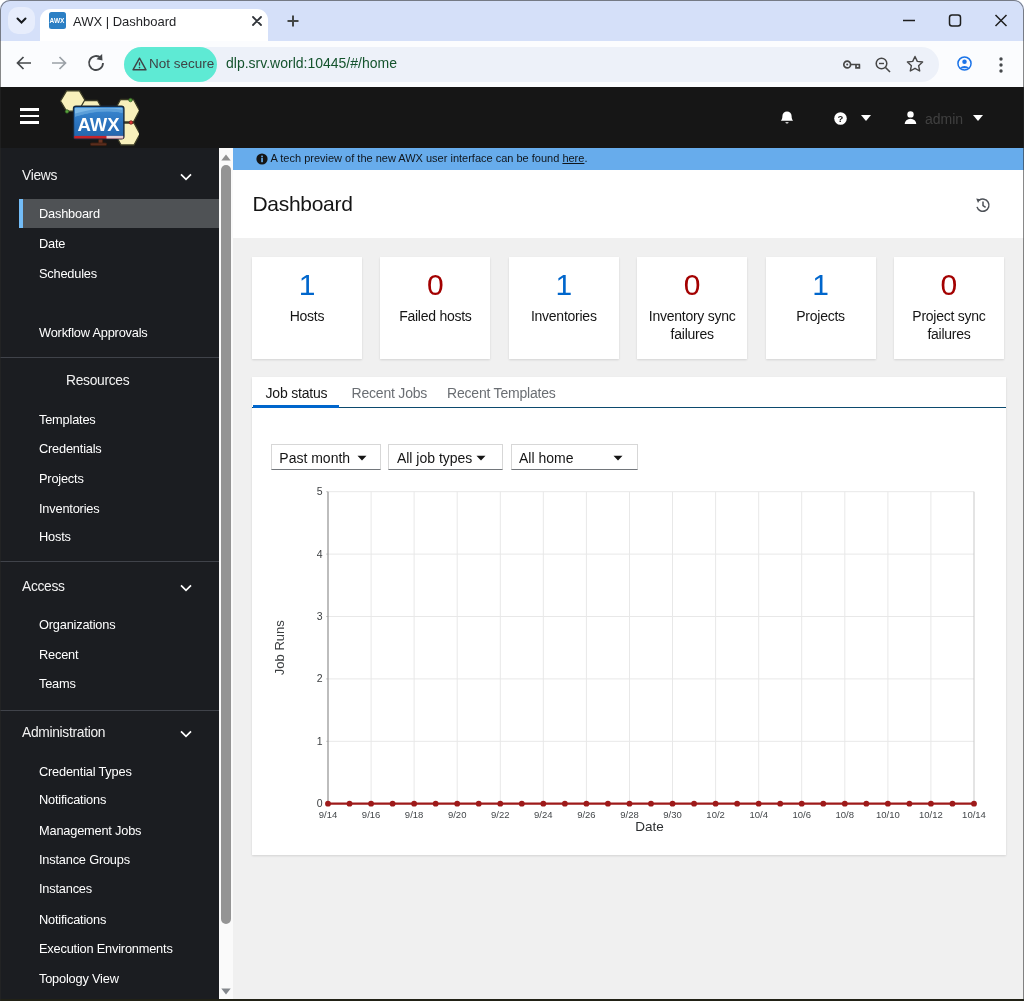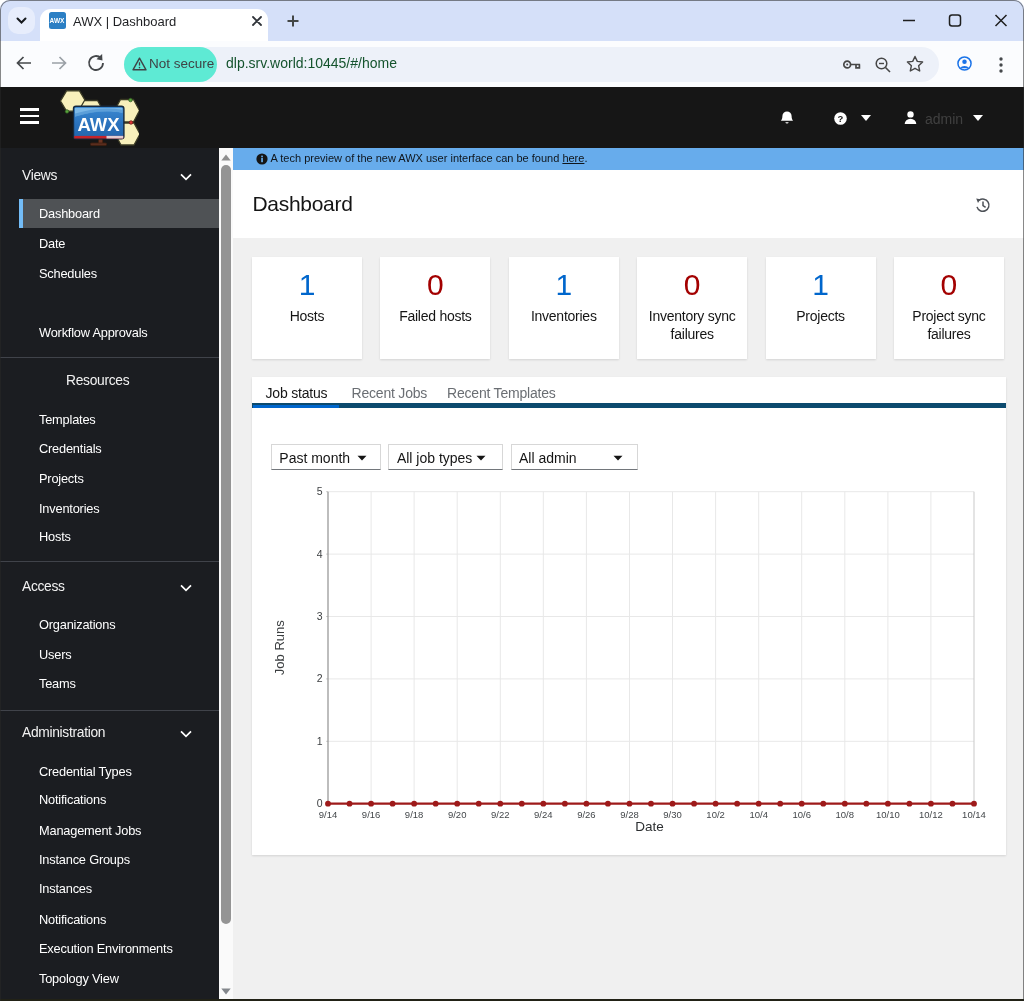--- a/index.html
+++ b/index.html
@@ -39,21 +39,21 @@
 #banner { position:absolute; left:0; top:0; width:791.5px; height:21.5px; background:#67acec; color:#10161c; font-size:11px; line-height:21.5px; }
 #pghead { position:absolute; left:0; top:21.5px; width:791.5px; height:68.5px; background:#fff; }
 #pghead h1 { position:absolute; left:20px; top:22px; font-size:21px; font-weight:normal; letter-spacing:-0.3px; color:#151515; }
 #cards { position:absolute; left:19.5px; top:109px; width:760px; display:flex; gap:18.4px; }
 .card { width:110px; height:102px; background:#fff; box-shadow:0 1px 2px rgba(3,3,3,.12); text-align:center; }
 .card .num { font-size:30px; margin-top:12.5px; line-height:30px; }
 .card .num.b { color:#0066cc; }
 .card .num.r { color:#a30000; }
 .card .lbl { font-size:14px; letter-spacing:-0.25px; color:#151515; margin-top:7px; line-height:18.5px; }
 #panel { position:absolute; left:19px; top:229px; width:754px; height:478px; background:#fff; box-shadow:0 1px 2px rgba(3,3,3,.12); }
-#tabs { position:absolute; left:0; top:0; width:754px; height:31px; border-bottom:5px solid #0c4a6e; }
+#tabs { position:absolute; left:0; top:0; width:754px; height:31px; border-bottom:1px solid #0c4a6e; }
 .ptab { position:absolute; top:0; height:28px; font-size:14px; letter-spacing:-0.2px; color:#6a6e73; padding-top:8px; }
 .ptab.on { color:#151515; }
 #tabline { position:absolute; left:1.5px; top:27.5px; width:85.5px; height:3px; background:#0066cc; }
 .sel-box { position:absolute; height:26.5px; background:#fff; border:1px solid #d7d7d7; border-bottom-color:#72767b; font-size:14px; color:#151515; }
 .sel-box .cap { position:absolute; right:10px; top:10px; }
 
 #chart { position:absolute; left:0; top:100px; width:754px; height:378px; }
 </style>
 </head>
 <body>
@@ -196,21 +196,21 @@
   <a class="navitem sel" style="top:50.5px;">Dashboard</a>
   <a class="navitem" style="top:80.5px;">Date</a>
   <a class="navitem" style="top:110.5px;">Schedules</a>
   <a class="navitem" style="top:169.5px;">Workflow Approvals</a>
   <a class="navitem" style="top:256.5px;">Templates</a>
   <a class="navitem" style="top:285.5px;">Credentials</a>
   <a class="navitem" style="top:315.5px;">Projects</a>
   <a class="navitem" style="top:345.5px;">Inventories</a>
   <a class="navitem" style="top:374px;">Hosts</a>
   <a class="navitem" style="top:461.5px;">Organizations</a>
-  <a class="navitem" style="top:491.5px;">Users</a>
+  <a class="navitem" style="top:491.5px;">Recent</a>
   <a class="navitem" style="top:520.5px;">Teams</a>
   <a class="navitem" style="top:608.5px;">Credential Types</a>
   <a class="navitem" style="top:636.5px;">Notifications</a>
   <a class="navitem" style="top:667.5px;">Management Jobs</a>
   <a class="navitem" style="top:696.5px;">Instance Groups</a>
   <a class="navitem" style="top:725.5px;">Instances</a>
   <a class="navitem" style="top:756.5px;">Notifications</a>
   <a class="navitem" style="top:785.5px;">Execution Environments</a>
   <a class="navitem" style="top:815.5px;">Topology View</a>
   <div class="navdiv" style="top:209px;"></div>
@@ -282,21 +282,21 @@
           <path d="M0.5 0.8 L5 5.6 L9.5 0.8" fill="#151515"></path>
         </svg>
       </div>
     <div class="sel-box" style="left:136.9px;top:66.5px;width:114.6px;">
         <span style="position:absolute;left:7.5px;top:5px;">All job types</span>
         <svg class="cap" style="right:16px;" width="10" height="7" viewBox="0 0 10 7">
           <path d="M0.5 0.8 L5 5.6 L9.5 0.8" fill="#151515"></path>
         </svg>
       </div>
     <div class="sel-box" style="left:259.5px;top:66.5px;width:127.3px;">
-        <span style="position:absolute;left:7px;top:5px;">All admin</span>
+        <span style="position:absolute;left:7px;top:5px;">All home</span>
         <svg class="cap" style="right:14px;" width="10" height="7" viewBox="0 0 10 7">
           <path d="M0.5 0.8 L5 5.6 L9.5 0.8" fill="#151515"></path>
         </svg>
       </div>
     <svg id="chart" width="754" height="378" viewBox="0 0 754 378">
 <line x1="74.2" y1="326.7" x2="76.0" y2="326.7" stroke="#c4c4c4" stroke-width="1"></line>
 <line x1="76.0" y1="264.3" x2="722.0" y2="264.3" stroke="#e8e8e8" stroke-width="1"></line>
 <line x1="74.2" y1="264.3" x2="76.0" y2="264.3" stroke="#c4c4c4" stroke-width="1"></line>
 <line x1="76.0" y1="201.9" x2="722.0" y2="201.9" stroke="#e8e8e8" stroke-width="1"></line>
 <line x1="74.2" y1="201.9" x2="76.0" y2="201.9" stroke="#c4c4c4" stroke-width="1"></line>

